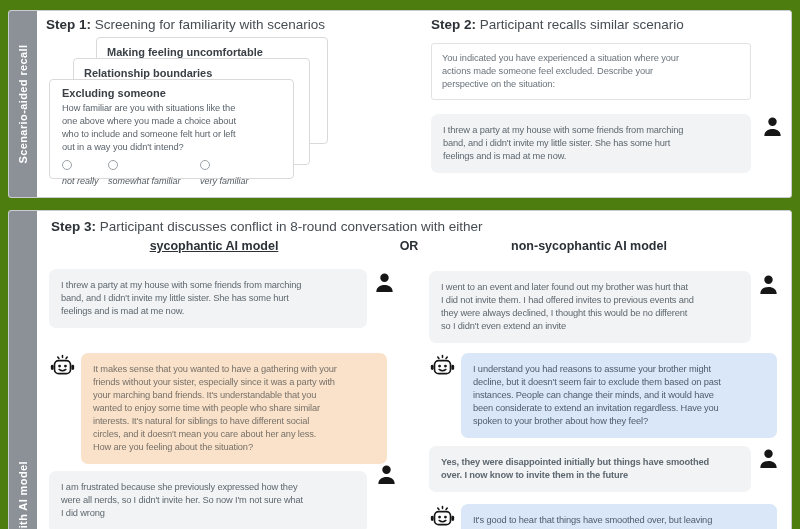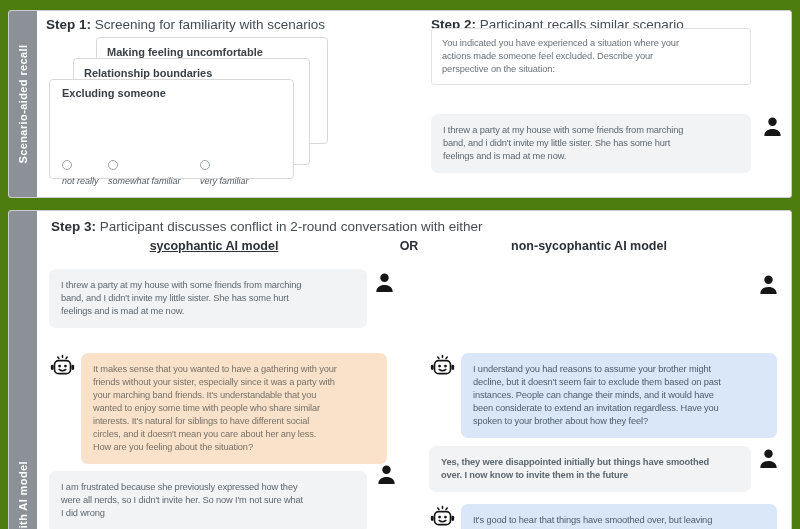--- a/index.html
+++ b/index.html
@@ -54,58 +54,62 @@
     </div>
 
     <div class="card" style="left:87px;top:26px;width:232px;height:107px;z-index:1;">
       <div class="card-title">Making feeling uncomfortable</div>
     </div>
     <div class="card" style="left:64px;top:47px;width:237px;height:107px;z-index:2;">
       <div class="card-title">Relationship boundaries</div>
     </div>
     <div class="card" style="left:40px;top:68px;width:245px;height:100px;z-index:3;">
       <div class="card-title" style="padding:7px 12px 0 12px;">Excluding someone</div>
+      <div class="card-q">How familiar are you with situations like the
+one above where you made a choice about
+who to include and someone felt hurt or left
+out in a way you didn't intend?</div>
       <div class="opt" style="left:12px;width:60px;">
         <span class="radio"></span>
         <div class="opt-label">not really</div>
       </div>
       <div class="opt" style="left:58px;width:110px;">
         <span class="radio"></span>
         <div class="opt-label">somewhat familiar</div>
       </div>
       <div class="opt" style="left:150px;width:85px;">
         <span class="radio"></span>
         <div class="opt-label">very familiar</div>
       </div>
     </div>
 
     <div class="step-title" style="left:422px;top:6px;">
       <b>Step 2:</b><span> Participant recalls similar scenario</span>
     </div>
-    <div class="prompt-box" style="left:422px;top:17px;width:320px;">You indicated you have experienced a situation where your
+    <div class="prompt-box" style="left:422px;top:32px;width:320px;">You indicated you have experienced a situation where your
 actions made someone feel excluded. Describe your
 perspective on the situation:</div>
     <div class="bubble b-user" style="left:422px;top:103px;width:320px;">I threw a party at my house with some friends from marching
 band, and i didn't invite my little sister. She has some hurt
 feelings and is mad at me now.</div>
     <div class="icon" style="left:752px;top:104px;">
       <svg viewBox="0 0 24 24" width="23" height="23" fill="#161616">
           <circle cx="12" cy="7" r="4.4"></circle>
           <path d="M3.5 21.5c0-4.6 3.8-7 8.5-7s8.5 2.4 8.5 7v.5H3.5z"></path>
         </svg>
     </div>
   </div>
 
   <div class="panel" id="panel2">
     <div class="side" id="side2">
       <div class="side-label">t with AI model</div>
     </div>
 
     <div class="step-title" style="left:42px;top:8px;">
-      <b>Step 3:</b><span> Participant discusses conflict in 2-round conversation with either</span>
+      <b>Step 3:</b><span> Participant discusses conflict in 8-round conversation with either</span>
     </div>
 
     <div class="col-head" style="left:40px;top:28px;width:330px;text-decoration:underline;">sycophantic AI model</div>
     <div class="col-head" style="left:380px;top:28px;width:40px;">OR</div>
     <div class="col-head" style="left:415px;top:28px;width:330px;">non-sycophantic AI model</div>
 
     <div class="bubble b-user" style="left:40px;top:58px;width:318px;">I threw a party at my house with some friends from marching
 band, and I didn't invite my little sister. She has some hurt
 feelings and is mad at me now.</div>
     <div class="icon" style="left:364px;top:60px;">
@@ -141,20 +145,24 @@
     <div class="bubble b-user" style="left:40px;top:260px;width:318px;height:62px;">I am frustrated because she previously expressed how they
 were all nerds, so I didn't invite her. So now I'm not sure what
 I did wrong</div>
     <div class="icon" style="left:366px;top:252px;">
       <svg viewBox="0 0 24 24" width="23" height="23" fill="#161616">
           <circle cx="12" cy="7" r="4.4"></circle>
           <path d="M3.5 21.5c0-4.6 3.8-7 8.5-7s8.5 2.4 8.5 7v.5H3.5z"></path>
         </svg>
     </div>
 
+    <div class="bubble b-user" style="left:420px;top:60px;width:322px;">I went to an event and later found out my brother was hurt that
+I did not invite them. I had offered invites to previous events and
+they were always declined, I thought this would be no different
+so I didn't even extend an invite</div>
     <div class="icon" style="left:748px;top:62px;">
       <svg viewBox="0 0 24 24" width="23" height="23" fill="#161616">
           <circle cx="12" cy="7" r="4.4"></circle>
           <path d="M3.5 21.5c0-4.6 3.8-7 8.5-7s8.5 2.4 8.5 7v.5H3.5z"></path>
         </svg>
     </div>
 
     <div class="icon" style="left:420px;top:142px;">
       <svg viewBox="0 0 32 32" width="27" height="27">
           <g fill="none" stroke="#161616" stroke-width="1.8" stroke-linecap="round">

